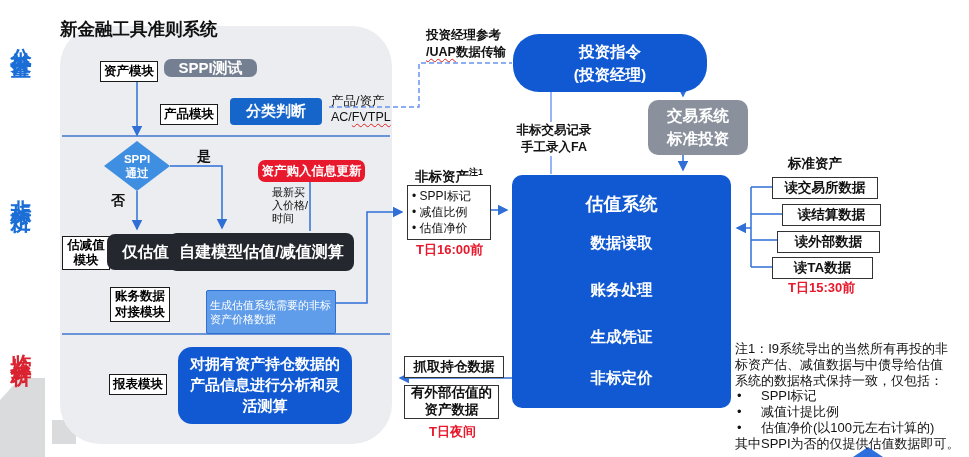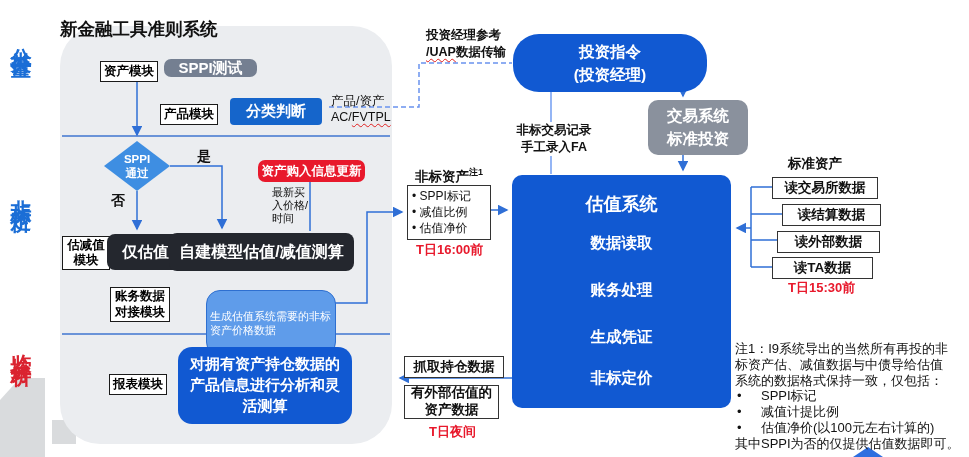--- a/index.html
+++ b/index.html
@@ -20,22 +20,22 @@
   .lblbox{background:#fff;border:1px solid #1a1a1a;font-weight:bold;color:#000;
           text-align:center;padding:1px 3px;z-index:4;}
   .flow{display:flex;align-items:center;justify-content:center;text-align:center;
         color:#fff;z-index:4;}
   .b-slate{background:#747f91;border-radius:7px;font-size:15px;font-weight:bold;}
   .b-blue{background:#1565cb;border-radius:4px;font-size:15px;font-weight:bold;}
   .b-dark{background:#24272e;border-radius:8px;font-weight:bold;}
   .b-red{background:#e8192c;border-radius:7px;font-size:12.5px;font-weight:bold;}
   .b-bigblue{background:#1159d2;font-weight:600;}
   .b-gray{background:#8a919d;border-radius:10px;font-size:15.5px;font-weight:600;line-height:1.45;}
-  .b-lightblue{background:#5f9cea;border:1.5px solid #2e6fd0;border-radius:14px;color:#fff;
-               font-size:11px;line-height:1.3;padding:18px 3px;text-align:left;z-index:4;}
+  .b-lightblue{background:#5f9cea;border:1.5px solid #2e6fd0;border-radius:2px;color:#fff;
+               font-size:11px;line-height:1.3;padding:7px 3px;text-align:left;z-index:4;}
   .diamond{background:#3e8ee2;clip-path:polygon(50% 0,100% 50%,50% 100%,0 50%);
            display:flex;align-items:center;justify-content:center;text-align:center;
            color:#fff;font-size:11.5px;font-weight:bold;line-height:1.25;z-index:4;}
   .smalltxt{font-size:11px;line-height:1.2;color:#111;z-index:4;}
   .yesno{font-size:14px;font-weight:bold;z-index:4;}
   .redtxt{color:#e8192c;font-weight:bold;font-size:13px;z-index:4;}
   .boldlabel{font-size:13.5px;font-weight:bold;z-index:4;}
   .wavy{text-decoration:underline wavy #e02020;text-decoration-thickness:1px;text-underline-offset:2px;}
   .srcbox{background:#fff;border:1px solid #333;font-size:13.5px;font-weight:600;text-align:center;
           display:flex;align-items:center;justify-content:center;z-index:4;}

